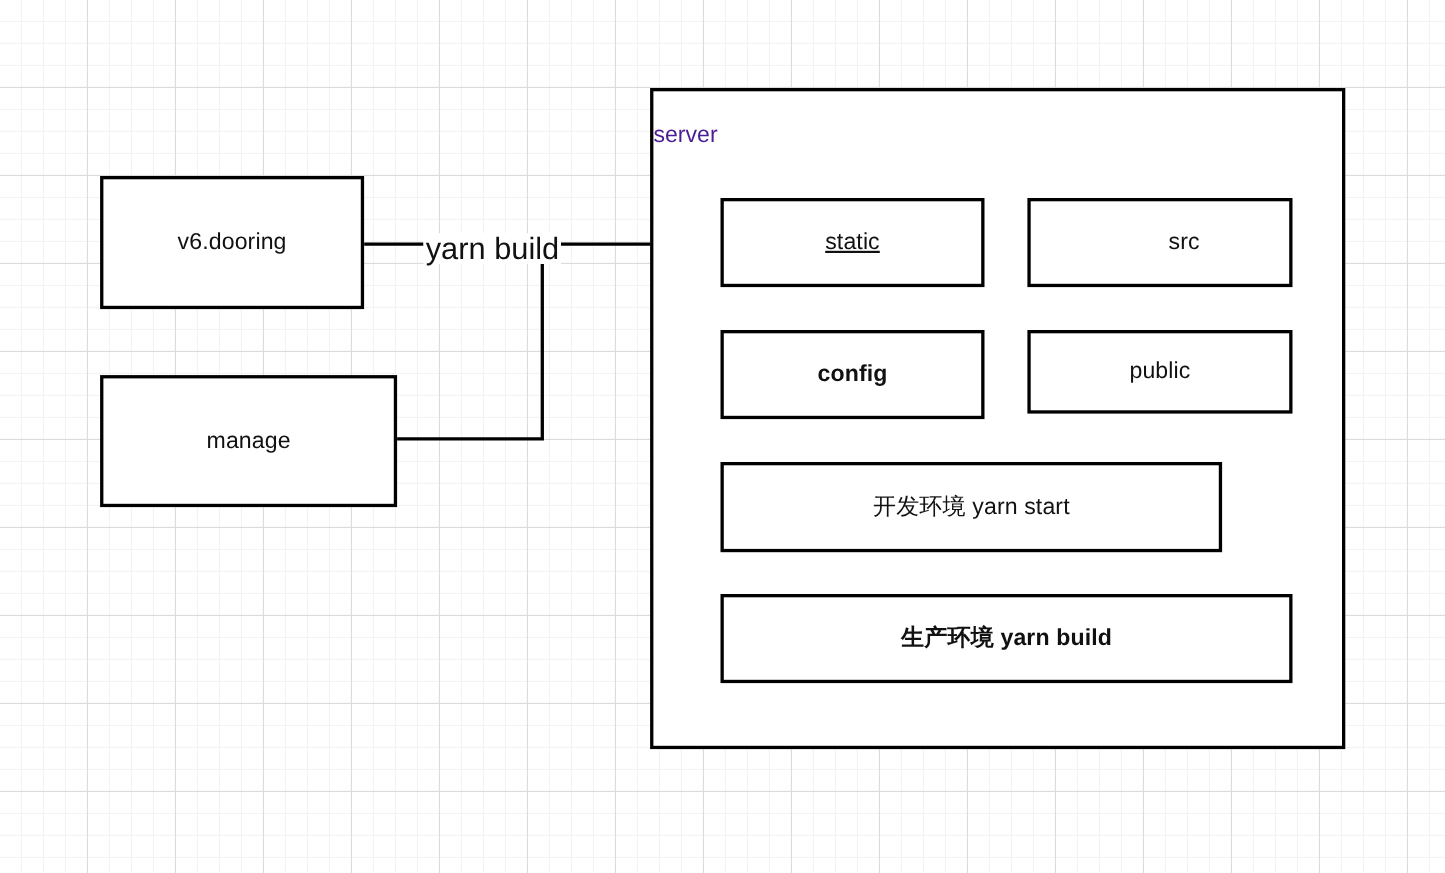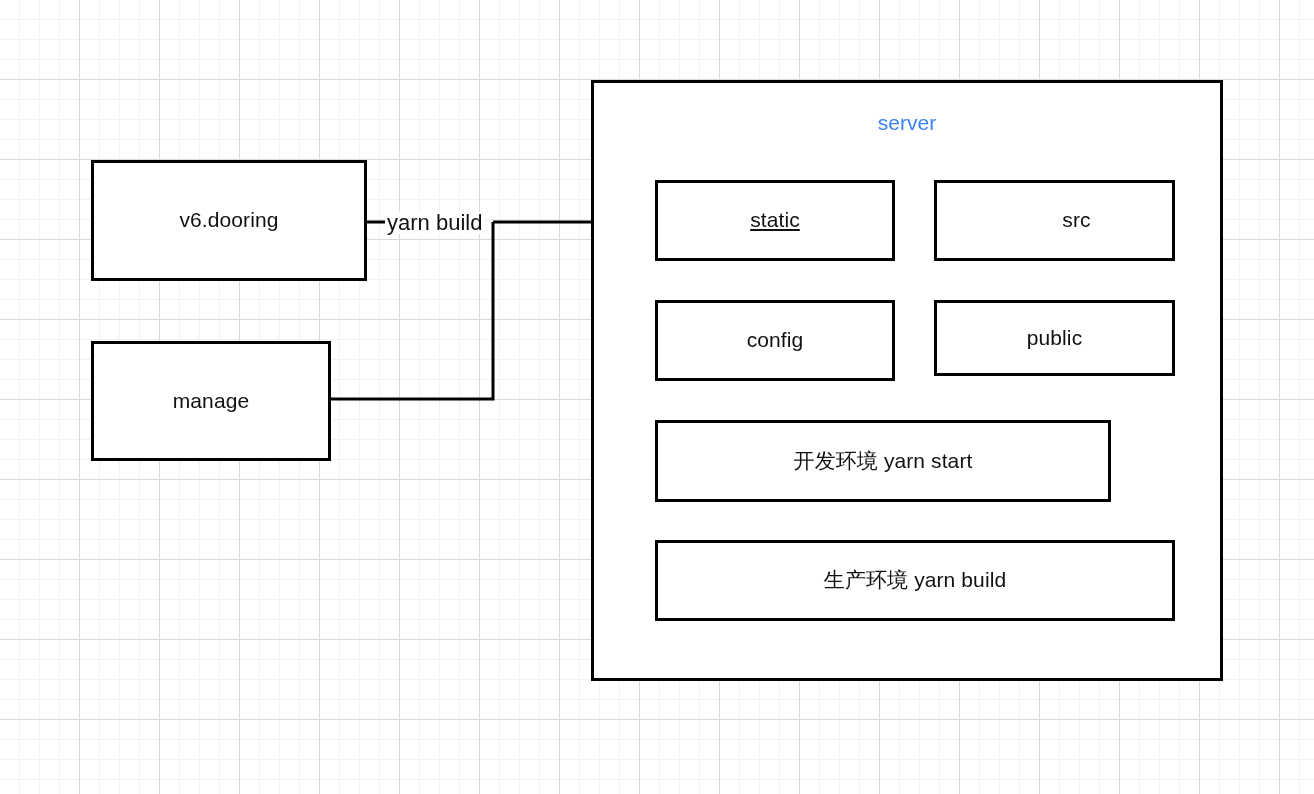--- a/index.html
+++ b/index.html
@@ -47,88 +47,88 @@
     position: absolute;
     box-sizing: border-box;
     border: 3px solid #000000;
     background: #ffffff;
   }
   .group-title {
     position: absolute;
     left: 0;
     right: 0;
     top: 28px;
-    text-align: center;
+    text-align: left;
     font-size: 21px;
-    color: #3b82f6;
+    color: #4c1d95;
   }
   .edge-layer {
     position: absolute;
     left: 0;
     top: 0;
     width: 1314px;
     height: 794px;
     pointer-events: none;
   }
   .edge-label {
     position: absolute;
-    font-size: 22px;
+    font-size: 28px;
     color: #111111;
     background: #ffffff;
     padding: 0 2px;
     white-space: nowrap;
     line-height: 1;
   }
   .multiline {
     flex-direction: column;
   }
-  .multiline > span { display: block; }
+  .multiline > span { display: block; font-weight: bold; }
 </style>
 </head>
 <body>
 
 <div id="canvas">
 
   <svg class="edge-layer" viewBox="0 0 1314 794" xmlns="http://www.w3.org/2000/svg">
     <defs>
       <marker id="arrowhead" markerWidth="11" markerHeight="10" refX="10" refY="5" orient="auto" markerUnits="userSpaceOnUse">
         <path d="M 0 0 L 11 5 L 0 10 L 2.6 5 Z" fill="#000000"></path>
       </marker>
     </defs>
 
     <path d="M 331 222 L 385 222" fill="none" stroke="#000000" stroke-width="3"></path>
 
     <path d="M 331 399 L 493 399 L 493 222" fill="none" stroke="#000000" stroke-width="3"></path>
 
     <path d="M 493 222 L 651 222" fill="none" stroke="#000000" stroke-width="3" marker-end="url(#arrowhead)"></path>
   </svg>
 
-  <div class="node" style="left:91px; top:160px; width:276px; height:121px;">
+  <div class="node" style="left:91px; top:160px; width:240px; height:121px;">
     <span>v6.dooring</span>
   </div>
 
-  <div class="node" style="left:91px; top:341px; width:240px; height:120px;">
+  <div class="node" style="left:91px; top:341px; width:270px; height:120px;">
     <span>manage</span>
   </div>
 
   <div class="edge-label" style="left:385px; top:212px;">yarn build</div>
 
   <div class="group-box" style="left:591px; top:80px; width:632px; height:601px;">
     <div class="group-title">server</div>
   </div>
 
   <div class="node" style="left:655px; top:180px; width:240px; height:81px;text-decoration:underline;">
     <span>static</span>
   </div>
 
   <div class="node" style="left:934px; top:180px; width:241px; height:81px;padding-left:44px;">
     <span>src</span>
   </div>
 
-  <div class="node" style="left:655px; top:300px; width:240px; height:81px;">
+  <div class="node" style="left:655px; top:300px; width:240px; height:81px;font-weight:bold;">
     <span>config</span>
   </div>
 
   <div class="node" style="left:934px; top:300px; width:241px; height:76px;">
     <span>public</span>
   </div>
 
   <div class="node" style="left:655px; top:420px; width:456px; height:82px;">
     <span>开发环境 yarn start</span>
   </div>

